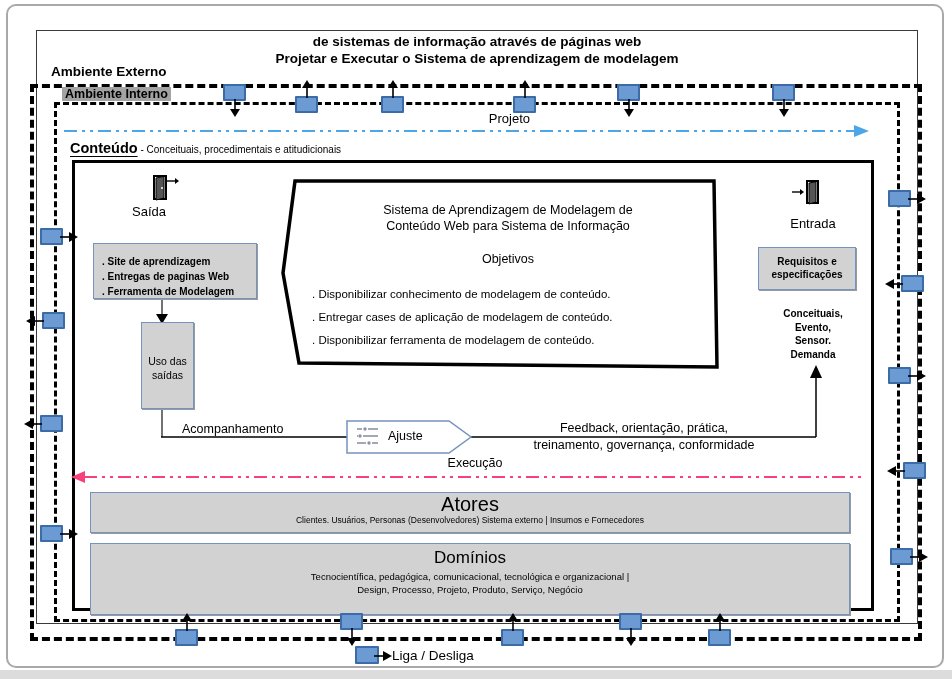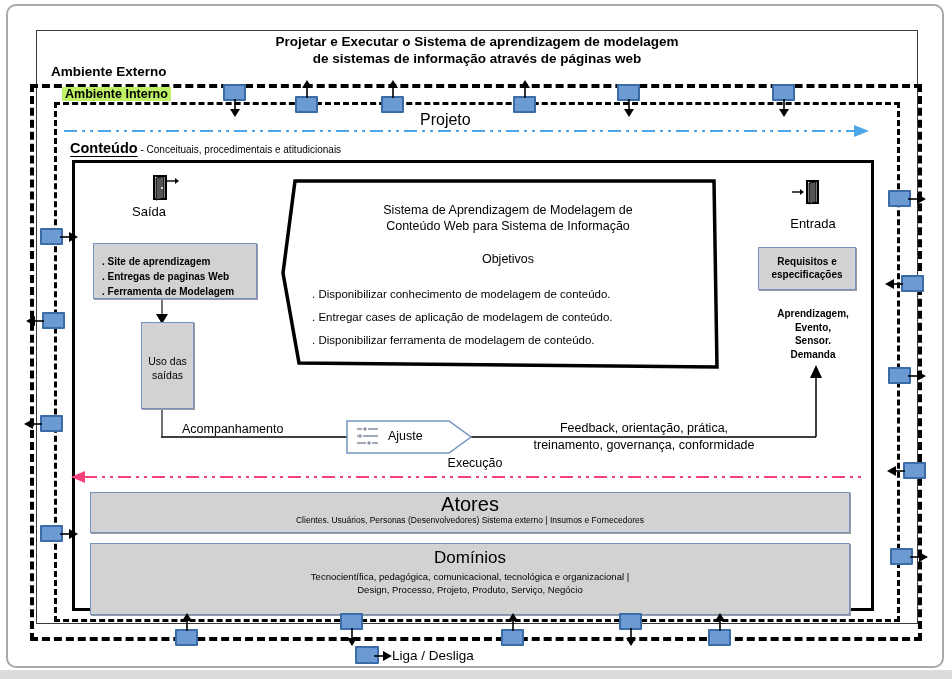--- a/index.html
+++ b/index.html
@@ -12,22 +12,22 @@
   body{width:952px;height:679px;background:#fff;font-family:"Liberation Sans",sans-serif;color:#000;position:relative;overflow:hidden;}
   .abs{position:absolute;}
   .bottom-strip{left:0;top:670px;width:952px;height:9px;background:#dcdcdc;}
   .frame{left:6px;top:4px;width:938px;height:664px;border:2px solid #a9a9a9;border-radius:10px;background:#fff;}
   .thin-rect{left:36px;top:30px;width:882px;height:594px;border:1px solid #3a3a3a;}
   .outer-dashed{left:30px;top:84px;width:892px;height:557px;border:4px dashed #000;}
   .inner-dashed{left:54px;top:102px;width:846px;height:520px;border:3px dashed #000;}
   .thick-box{left:72px;top:160px;width:802px;height:451px;border:3px solid #000;background:#fff;}
   .main-title{left:135px;top:33px;width:684px;text-align:center;font-size:13.5px;font-weight:bold;line-height:17px;}
   .lbl-ext{left:48px;top:64px;font-size:13.5px;font-weight:bold;background:#fff;padding:0 3px;}
-  .lbl-int{left:62px;top:87px;font-size:12.5px;font-weight:bold;background:#bef264;padding:0 3px;z-index:3;}
-  .lbl-projeto{left:420px;top:111px;width:110px;text-align:left;font-size:16px;}
+  .lbl-int{left:62px;top:87px;font-size:12.5px;font-weight:bold;background:#a3a3a3;padding:0 3px;z-index:3;}
+  .lbl-projeto{left:420px;top:111px;width:110px;text-align:right;font-size:13px;}
   .conteudo-row{left:70px;top:140px;font-size:10px;z-index:3;background:#fff;padding-right:4px;}
   .conteudo-word{font-size:14.5px;font-weight:bold;text-decoration:underline;text-underline-offset:3px;}
   .svg-layer{left:0;top:0;width:952px;height:679px;z-index:2;pointer-events:none;}
   .gray-box{background:var(--box-fill);border:1.5px solid var(--box-border);box-shadow:1px 1px 0 #9a9a9a;}
   .out-box{left:93px;top:243px;width:164px;height:56px;font-size:10px;font-weight:bold;line-height:15px;padding:10px 0 0 8px;z-index:3;}
   .uso-box{left:141px;top:322px;width:53px;height:87px;font-size:10.5px;text-align:center;padding-top:31px;line-height:14px;z-index:3;}
   .req-box{left:758px;top:247px;width:98px;height:43px;font-size:10px;font-weight:bold;text-align:center;line-height:13px;padding-top:7px;z-index:3;}
   .lbl-saida{left:132px;top:204px;width:60px;text-align:left;font-size:13px;}
   .lbl-entrada{left:778px;top:216px;width:70px;text-align:center;font-size:13px;}
   .needs{left:763px;top:307px;width:100px;text-align:center;font-size:10px;font-weight:bold;line-height:13.5px;}
@@ -55,22 +55,22 @@
 </head>
 <body>
 
 <div class="abs bottom-strip"></div>
 <div class="abs frame"></div>
 <div class="abs thin-rect"></div>
 <div class="abs outer-dashed"></div>
 <div class="abs inner-dashed"></div>
 
 <div class="abs main-title">
+  <div>de sistemas de informação através de páginas web</div>
   <div>Projetar e Executar o Sistema de aprendizagem de modelagem</div>
-  <div>de sistemas de informação através de páginas web</div>
 </div>
 
 <div class="abs lbl-ext">Ambiente Externo</div>
 <div class="abs lbl-int">Ambiente Interno</div>
 <div class="abs lbl-projeto">Projeto</div>
 
 <div class="abs conteudo-row">
   <span class="conteudo-word">Conteúdo</span><span> - </span><span>Conceituais, procedimentais e atitudicionais</span>
 </div>
 
@@ -149,21 +149,21 @@
   <div>Uso das</div>
   <div>saídas</div>
 </div>
 
 <div class="abs gray-box req-box">
   <div>Requisitos e</div>
   <div>especificações</div>
 </div>
 
 <div class="abs needs" id="needs-list">
-    <div>Aprendizagem,</div>
+    <div>Conceituais,</div>
     <div>Evento,</div>
     <div>Sensor.</div>
     <div>Demanda</div>
   </div>
 
 <div class="abs sys-title">
   <div>Sistema de Aprendizagem de Modelagem de</div>
   <div>Conteúdo Web para Sistema de Informação</div>
 </div>
 <div class="abs sys-obj-label">Objetivos</div>

